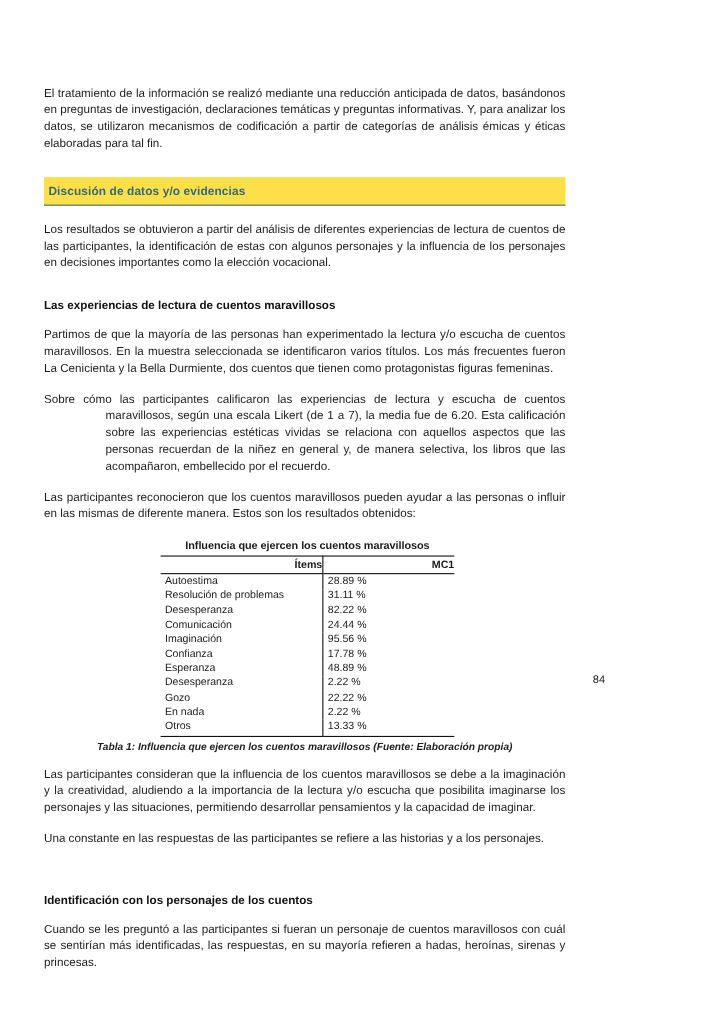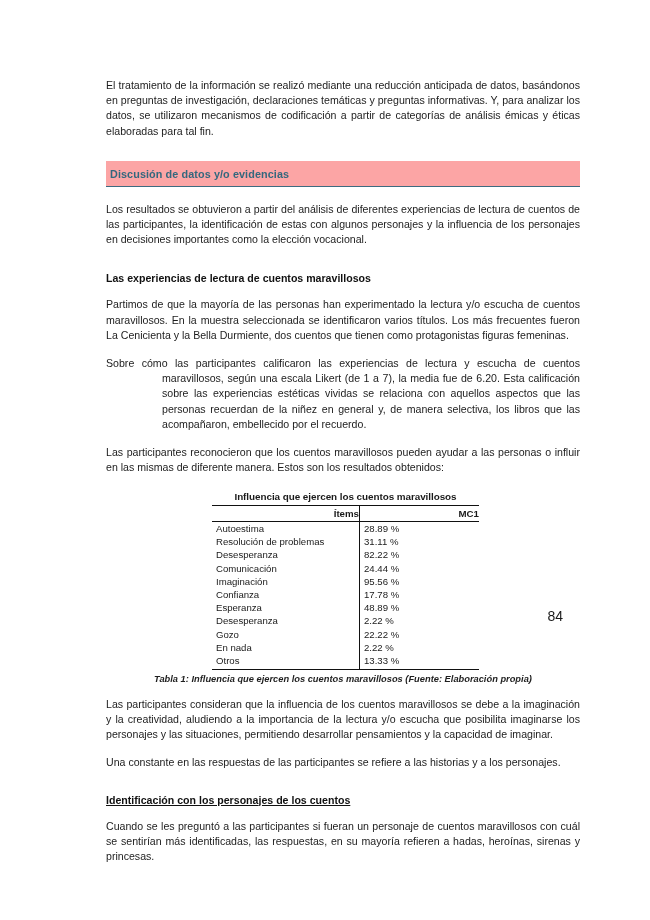--- a/index.html
+++ b/index.html
@@ -13,21 +13,21 @@
     font-family: "Liberation Sans", sans-serif;
     color: #1a1a1a;
     overflow: hidden;
   }
 
   .page {
     position: relative;
     width: 650px;
     height: 672px;
     box-sizing: border-box;
-    padding: 78px 87px 0 106px;
+    padding: 78px 87px 0 40px;
   }
 
   .content {
     width: 474px;
   }
 
   p.body-text {
     font-size: 10.6px;
     line-height: 15.2px;
     text-align: justify;
@@ -37,40 +37,39 @@
 
   p.body-text.tight {
     margin-bottom: 11px;
   }
 
   
   .section-heading {
     margin: 22px 0 15px 0;
     padding: 3px 0 4px 4px;
     border-bottom: 1.6px solid #3d6b80;
-    background: #fca5a5;
+    background: #fde047;
   }
   .section-heading-text {
     font-size: 10.8px;
     font-weight: bold;
     color: #33687e;
     letter-spacing: 0.1px;
   }
 
   
   h3.subheading {
     font-size: 10.6px;
     font-weight: bold;
     margin: 24px 0 12px 0;
     color: #111111;
     line-height: 14px;
   }
   h3.subheading.spaced-top {
-    margin-top: 22px;
-    text-decoration: underline;
+    margin-top: 41px;
   }
 
   
   p.hanging {
     font-size: 10.6px;
     line-height: 15.2px;
     text-align: justify;
     margin: 0 0 13px 0;
     padding-left: 56px;
     text-indent: -56px;
@@ -135,23 +134,23 @@
     font-style: italic;
     text-align: center;
     margin: 3px 0 13px 0;
     color: #1f1f1f;
     font-weight: bold;
   }
 
   
   .page-number {
     position: absolute;
-    right: 87px;
+    right: 100px;
     bottom: 48px;
-    font-size: 14px;
+    font-size: 10px;
     color: #1a1a1a;
   }
 </style>
 </head>
 <body>
 
 <div class="page">
   <div class="content">
 
     <p class="body-text">El tratamiento de la información se realizó mediante una reducción anticipada de datos, basándonos en preguntas de investigación, declaraciones temáticas y preguntas informativas. Y, para analizar los datos, se utilizaron mecanismos de codificación a partir de categorías de análisis émicas y éticas elaboradas para tal fin.</p>

